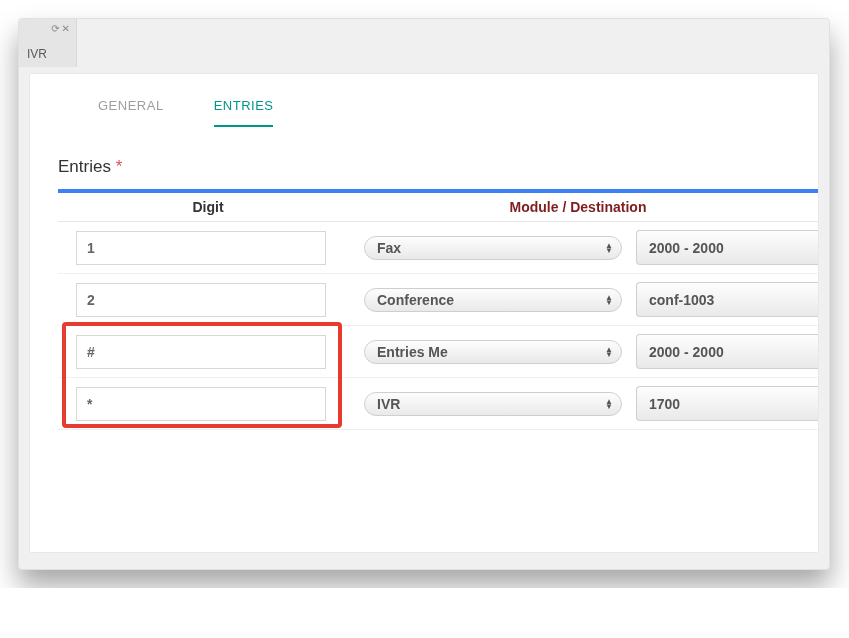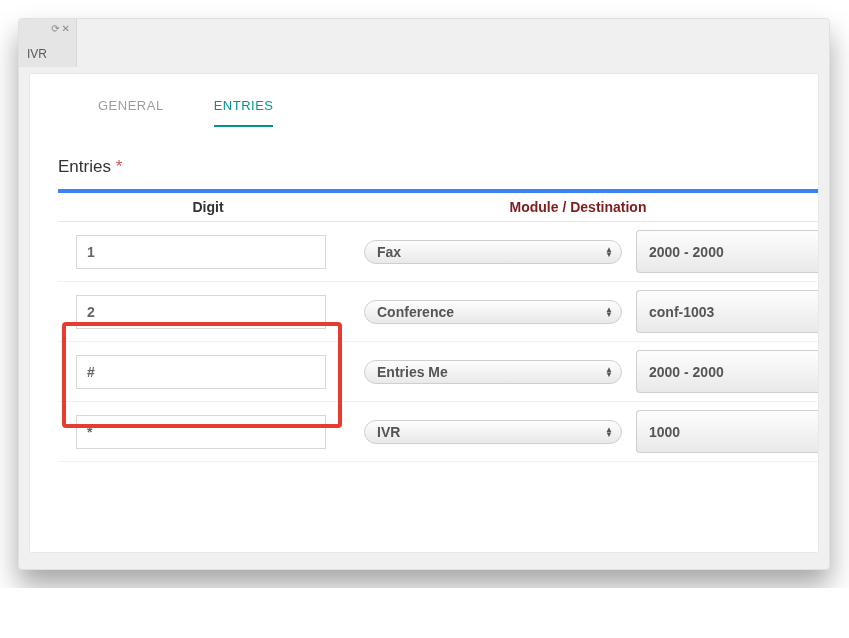--- a/index.html
+++ b/index.html
@@ -128,21 +128,21 @@
     align-items: center;
     padding: 0 28px 0 12px;
     font-size: 14px;
     font-weight: 700;
     color: #555;
     cursor: pointer;
     margin-left: 24px;
   }
   .row .dest-select {
     flex: 1;
-    height: 43px;
+    height: 35px;
     position: relative;
     border: 1px solid #cfcfcf;
     border-left-width: 1px;
     border-right: none;
     border-radius: 4px 0 0 4px;
     background: linear-gradient(#fdfdfd, #e9e9e9);
     display: flex;
     align-items: center;
     padding: 0 12px;
     font-size: 14px;
@@ -248,21 +248,21 @@
       <div class="row">
         <input class="digit-input" value="*" style="">
         <div class="module-select">
           <span>IVR</span>
           <span class="sort-arrows">
               <span>▲</span>
               <span>▼</span>
             </span>
         </div>
         <div class="dest-select">
-          <span>1000</span>
+          <span>1700</span>
         </div>
       </div>
 
       <div class="highlight-box" style="left:4px; top:100px; width:280px; height:106px;"></div>
 
     </div>
 
   </div>
 </div>
 

